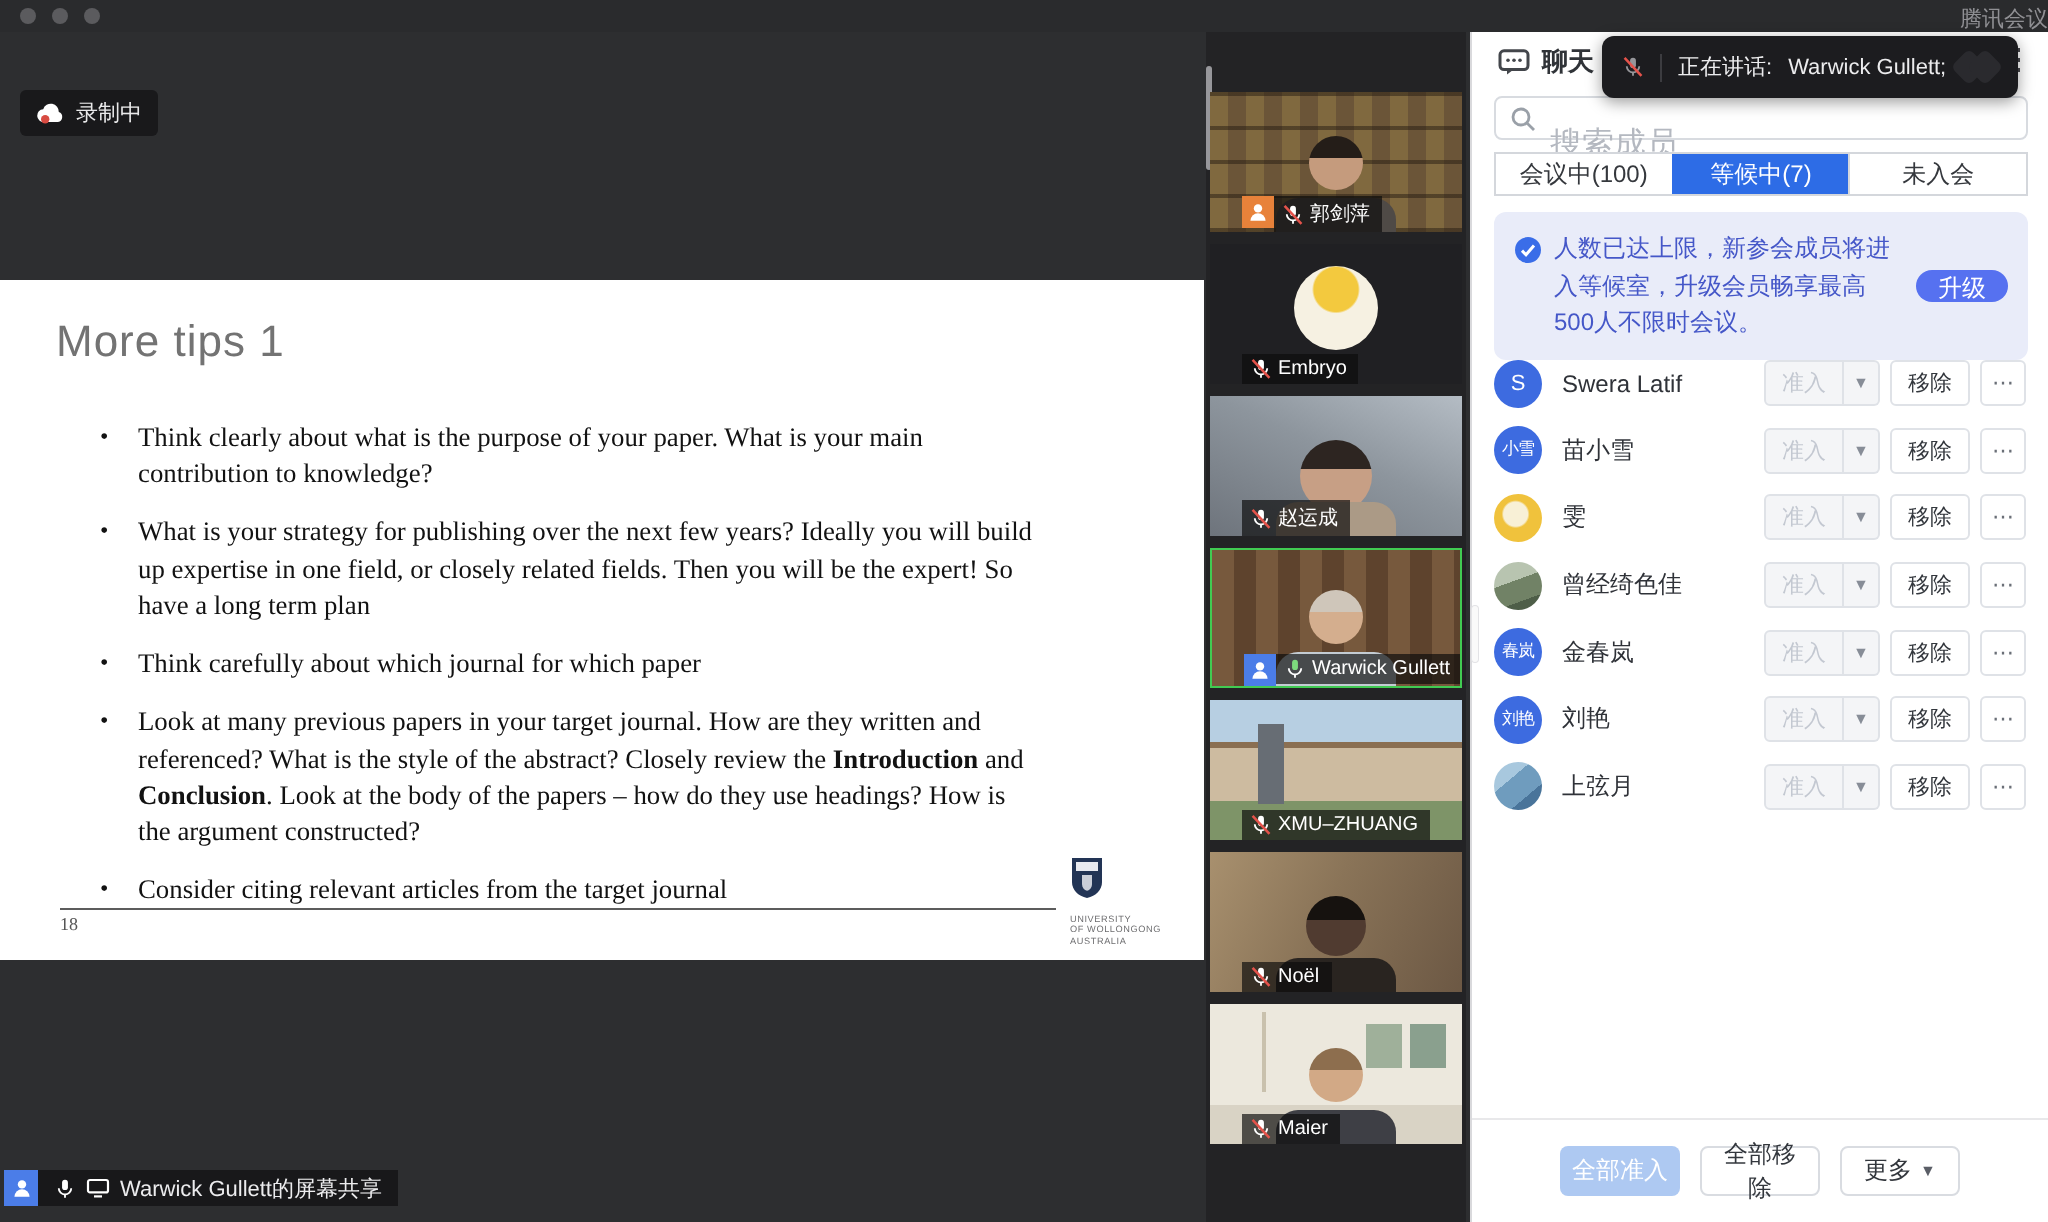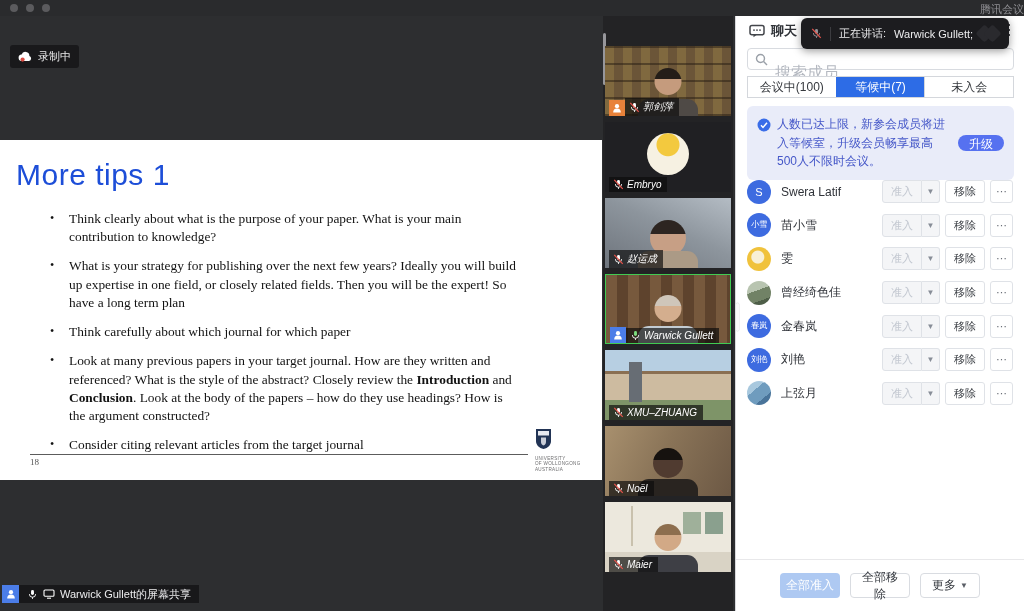--- a/index.html
+++ b/index.html
@@ -13,21 +13,21 @@
   .tl.r{left:10px}.tl.y{left:26px}.tl.g{left:42px}
   .win-title{position:absolute;left:0;right:0;top:2px;text-align:right;font-size:11px;color:#909094;padding-left:40px;}
 
   
   .meeting{position:absolute;left:0;top:16px;width:603px;height:595px;background:#2d2e30;}
   .rec-badge{position:absolute;left:10px;top:29px;height:23px;display:flex;align-items:center;gap:5px;
              background:#19191b;border-radius:3px;padding:0 8px;color:#e9e9ea;font-size:11px;}
 
   
   .slide{position:absolute;left:0;top:124px;width:602px;height:340px;background:#ffffff;color:#141414;}
-  .slide-title{position:absolute;left:16px;top:18px;font-size:30px;letter-spacing:.5px;color:#1d4ed8;font-weight:500;}
+  .slide-title{position:absolute;left:28px;top:18px;font-size:22px;letter-spacing:.5px;color:#737373;font-weight:500;}
   .bullets{position:absolute;left:44px;top:66px;width:468px;margin:4px;padding:0;list-style:none;
            font-family:"Liberation Serif",serif;font-size:13.4px;line-height:1.36;color:#121212;}
   .bullets li{position:relative;padding-left:21px;margin-bottom:11px;}
   .bullets li::before{content:"\2022";position:absolute;left:2px;top:0;font-size:12px;}
   .bullets strong{font-weight:bold;}
   .slide-rule{position:absolute;left:30px;top:314px;width:498px;height:1px;background:#5c5c5c;}
   .page-num{position:absolute;left:30px;top:317px;font-family:"Liberation Serif",serif;font-size:9px;color:#555;}
   .uow-logo{position:absolute;left:535px;top:288px;width:50px;}
   .uow-text{margin-top:2px;font-size:4.6px;line-height:5.4px;color:#6e6e70;letter-spacing:.3px;}
 
@@ -35,21 +35,21 @@
   .share-wrap{position:absolute;left:2px;top:569px;display:flex;align-items:stretch;z-index:20;}
   .share-role{width:17px;height:18px;background:#4b7de8;display:flex;align-items:center;justify-content:center;}
   .share-badge{height:18px;display:flex;align-items:center;gap:5px;background:#18181a;padding:0 8px;
                color:#ececee;font-size:11px;}
 
   
   .strip{position:absolute;left:603px;top:16px;width:130px;height:595px;background:#232325;}
   .strip-scrollbar{position:absolute;left:0;top:17px;width:3px;height:52px;border-radius:2px;background:#97979b;}
   .tile{position:absolute;left:2px;width:126px;height:70px;background:#333;overflow:hidden;}
   .tile.active-speaker{border:1.5px solid #41cb52;}
-  .tile-bar{position:absolute;left:4px;bottom:0;display:flex;align-items:flex-end;z-index:3;font-style:italic;}
+  .tile-bar{position:absolute;left:16px;bottom:0;display:flex;align-items:flex-start;z-index:3;}
   .member-badge{width:16px;height:16px;display:flex;align-items:center;justify-content:center;flex:0 0 16px;}
   .member-badge.orange{background:#e8823a;}
   .member-badge.blue{background:#4b7de8;}
   .name-badge{background:rgba(12,12,12,.68);display:flex;align-items:center;gap:3px;
               padding:2px 6px 2px 4px;font-size:10px;color:#fff;white-space:nowrap;}
 
   .silhouette{position:absolute;left:50%;bottom:0;transform:translateX(-50%);width:80px;height:48px;z-index:1;}
   .silhouette::before{content:"";position:absolute;left:50%;top:0;transform:translateX(-50%);
       width:27px;height:27px;border-radius:50%;
       background:linear-gradient(180deg,var(--hair,#222) 40%,var(--face,#c9a184) 40%);}

